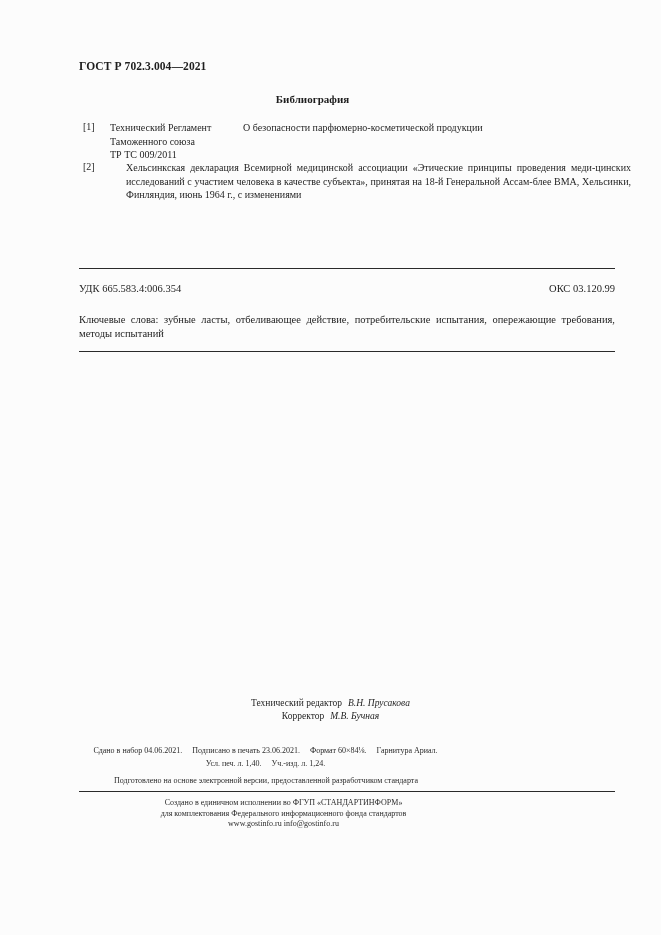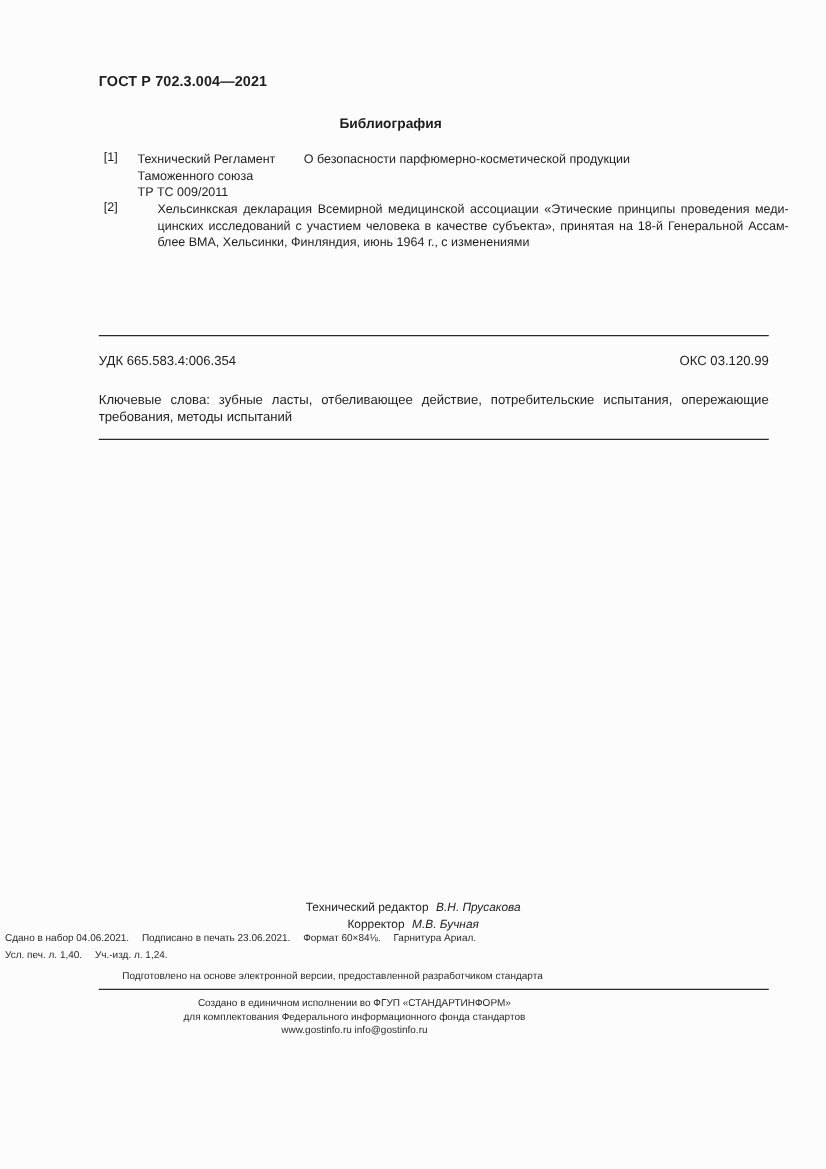--- a/index.html
+++ b/index.html
@@ -8,21 +8,21 @@
       background: #fcfcfc;
     }
     body {
       width: 661px;
       height: 935px;
       position: relative;
       overflow: hidden;
       font-family: "Liberation Sans", sans-serif;
       color: #1e1e1e;
     }
-    .abs { position: absolute; }
+    .abs { position: absolute; font-family: Liberation Serif, serif; }
     .doc-code {
       left: 79px; top: 60px;
       font-size: 11.5px;
       font-weight: bold;
       letter-spacing: 0.1px;
     }
     .section-title {
       left: 0; width: 595px; top: 93px;
       padding-left: 30px; box-sizing: border-box;
       text-align: center;
@@ -65,28 +65,27 @@
       left: 79px; top: 313px; width: 536px;
       font-size: 10.5px;
       line-height: 14px;
       text-align: justify;
     }
     .credits {
       left: 0; width: 661px; top: 697px;
       text-align: center;
       font-size: 9.5px;
       line-height: 12.5px;
-      margin-top: 24px;
     }
     .credits .row { display: block; }
     .credits .role { margin-right: 6px; }
     .credits .person { font-style: italic; }
     .print-info {
       left: 0; width: 531px; top: 744px;
-      text-align: left;
+      text-align: center;
       font-size: 8px;
       line-height: 13px;
       color: #2a2a2a;
     }
     .print-info span.item { margin: 0 4px; }
     .prepared {
       left: 0; width: 532px; top: 776px;
       text-align: center;
       font-size: 8px;
       color: #2a2a2a;

